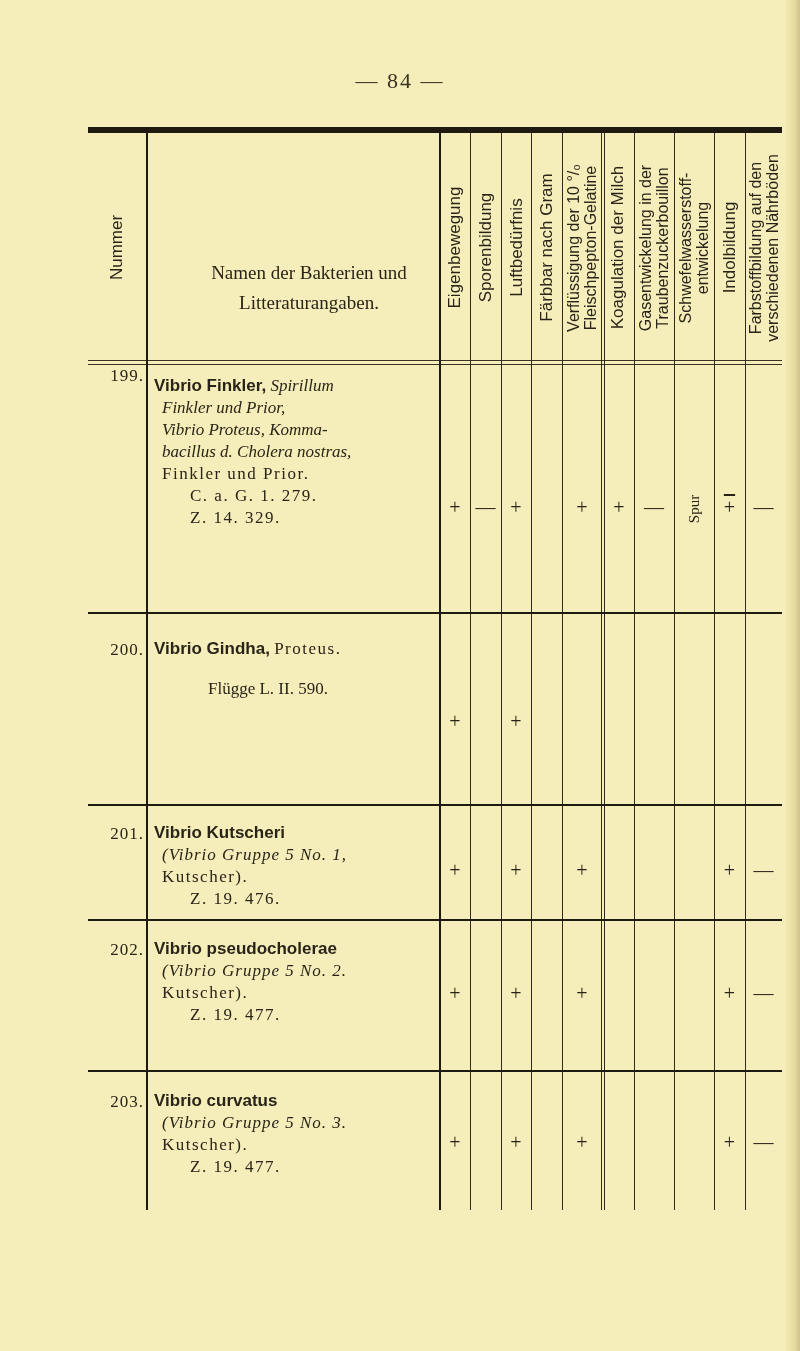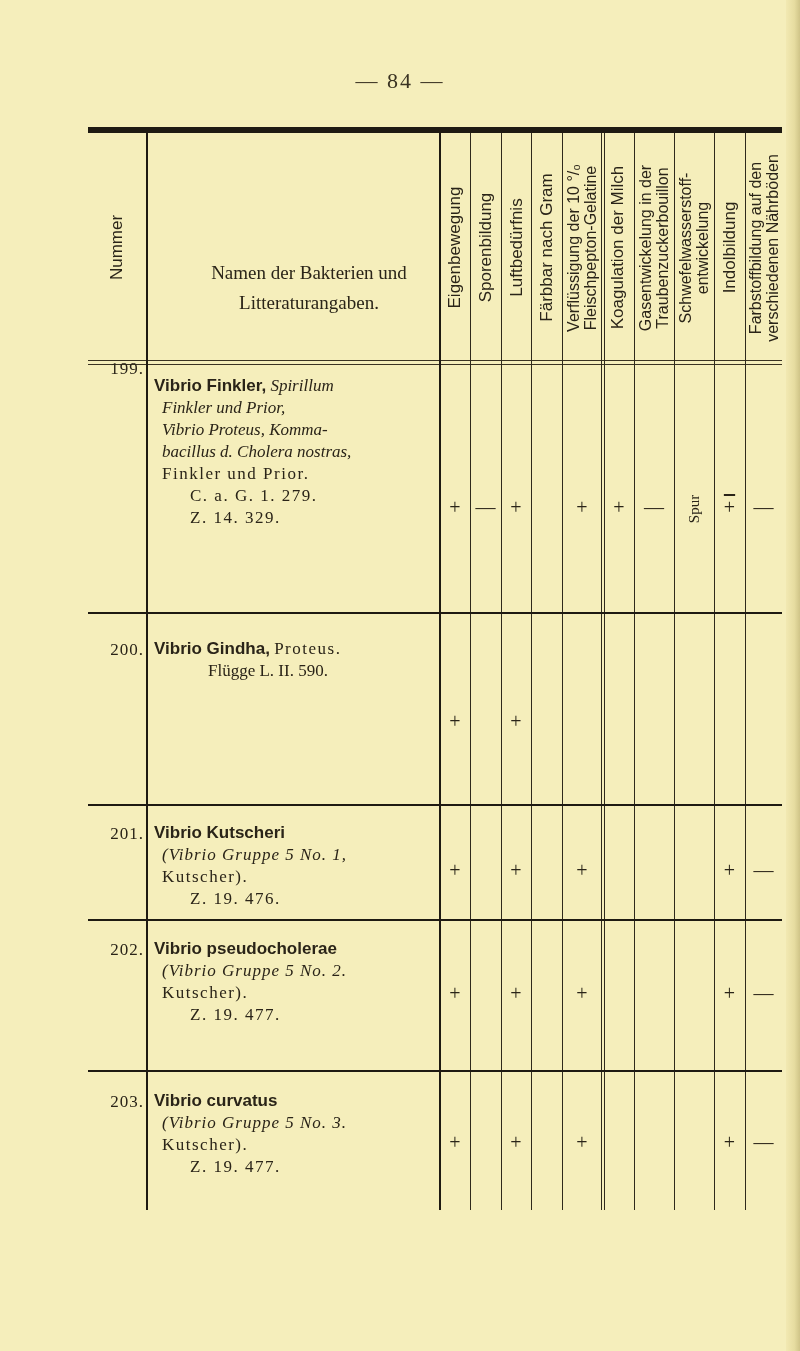--- a/index.html
+++ b/index.html
@@ -153,21 +153,21 @@
   <div class="vline" style="left:586px;top:6px;height:1077px;"></div>
   <div class="vline" style="left:626px;top:6px;height:1077px;"></div>
   <div class="vline" style="left:657px;top:6px;height:1077px;"></div>
 
   <div class="hline" style="top:485px;"></div>
   <div class="hline" style="top:677px;"></div>
   <div class="hline" style="top:792px;"></div>
   <div class="hline" style="top:943px;"></div>
 
   <div>
-    <div class="row-num" style="top:232px;">199.</div>
+    <div class="row-num" style="top:239px;">199.</div>
     <div class="row-name" style="top:248px;">
       <div><span class="b">Vibrio Finkler,</span> <span class="i">Spirillum</span></div>
       <div class="ind1 i">Finkler und Prior,</div>
       <div class="ind1 i">Vibrio Proteus, Komma-</div>
       <div class="ind1 i">bacillus d. Cholera nostras,</div>
       <div class="ind1 sp">Finkler und Prior.</div>
       <div class="ind2">C. a. G. 1. 279.</div>
       <div class="ind2">Z. 14. 329.</div>
     </div>
     <div class="cell" style="left:352px;width:30px;top:370px;">+</div>
@@ -179,21 +179,21 @@
     <div class="cell" style="left:546px;width:40px;top:370px;">—</div>
     <div class="cell spur" style="left:586px;width:40px;top:370px;"><span>Spur</span></div>
     <div class="cell" style="left:626px;width:31px;top:370px;text-decoration:overline;">+</div>
     <div class="cell" style="left:657px;width:37px;top:370px;">—</div>
   </div>
 
   <div>
     <div class="row-num" style="top:513px;font-family:Liberation Serif, serif;">200.</div>
     <div class="row-name" style="top:511px;">
       <div><span class="b">Vibrio Gindha,</span> <span class="sp">Proteus.</span></div>
-      <div style="padding-left:54px;">Flügge L. II. 590.</div>
+      <div style="padding-left:54px;margin-top:18px;">Flügge L. II. 590.</div>
     </div>
     <div class="cell" style="left:352px;width:30px;top:584px;">+</div>
     <div class="cell" style="left:413px;width:30px;top:584px;">+</div>
   </div>
 
   <div>
     <div class="row-num" style="top:697px;">201.</div>
     <div class="row-name" style="top:695px;">
       <div><span class="b">Vibrio Kutscheri</span></div>
       <div class="ind1 i" style="letter-spacing:1px;">(Vibrio Gruppe 5 No. 1,</div>

